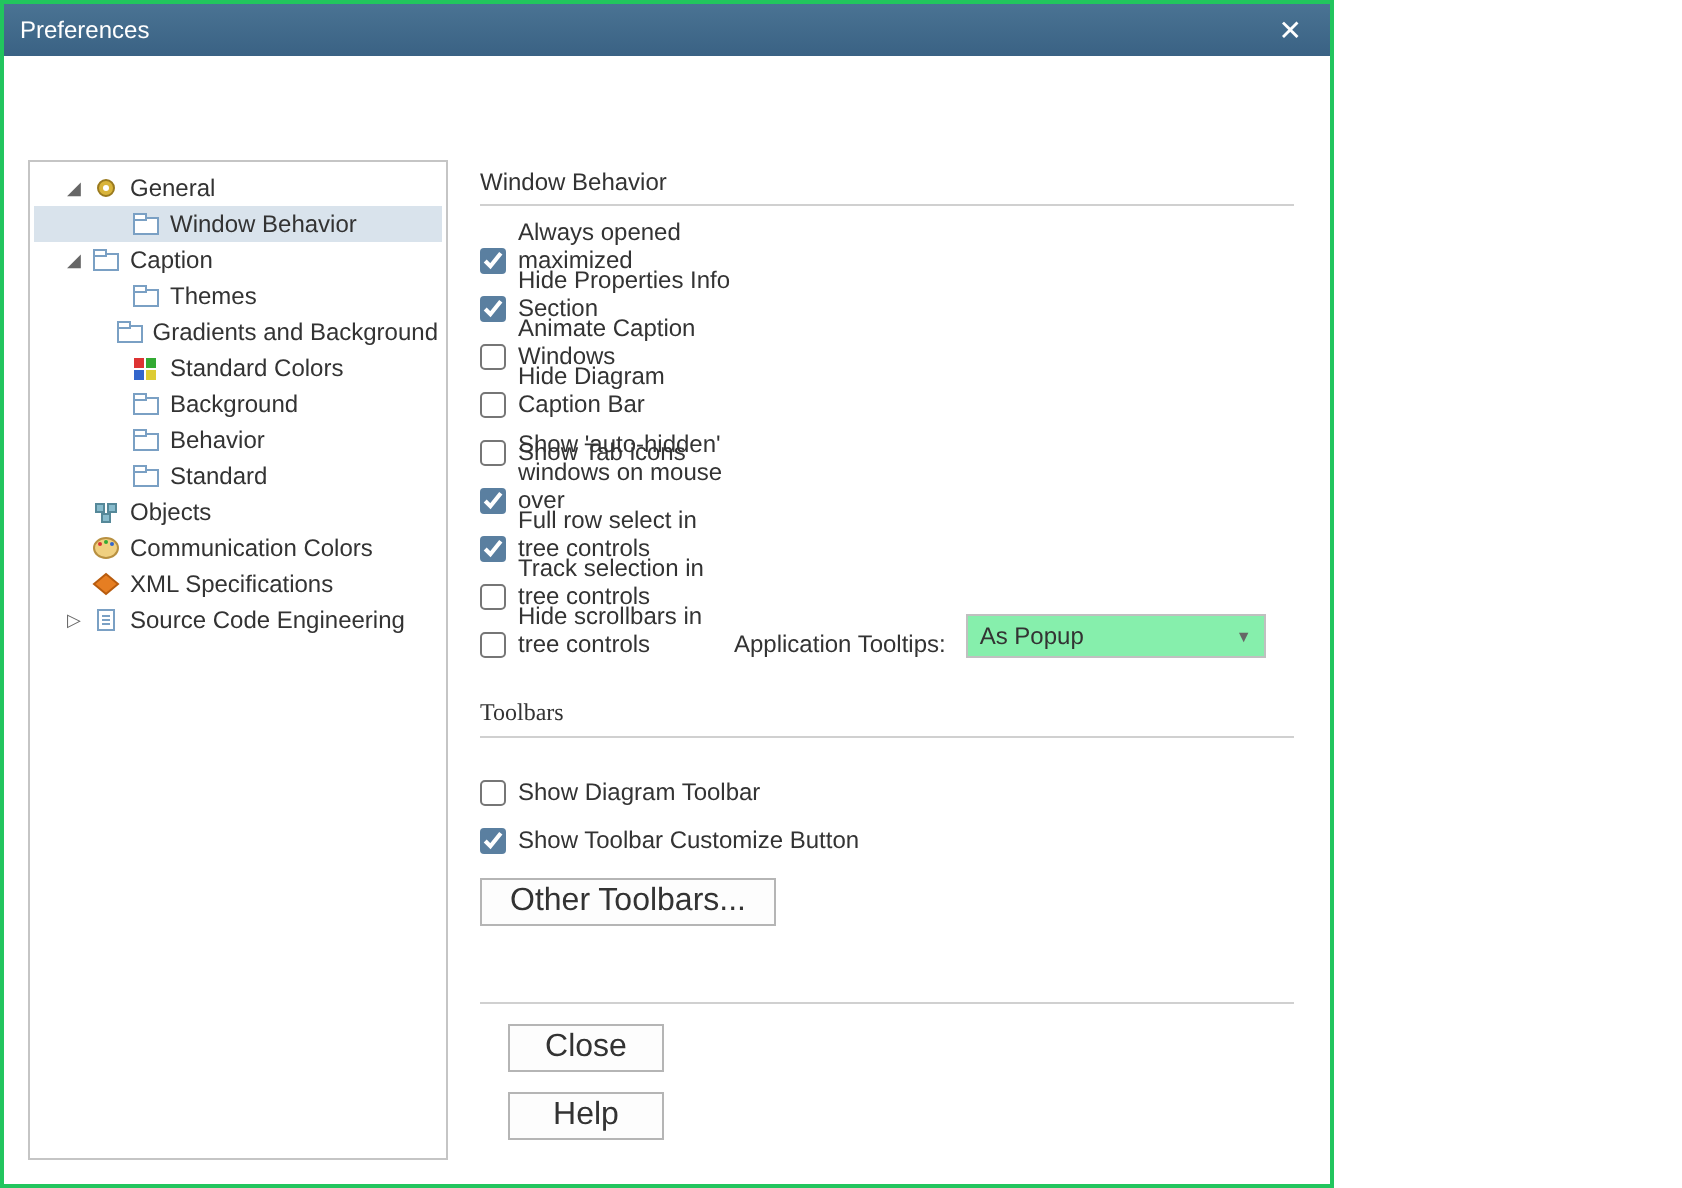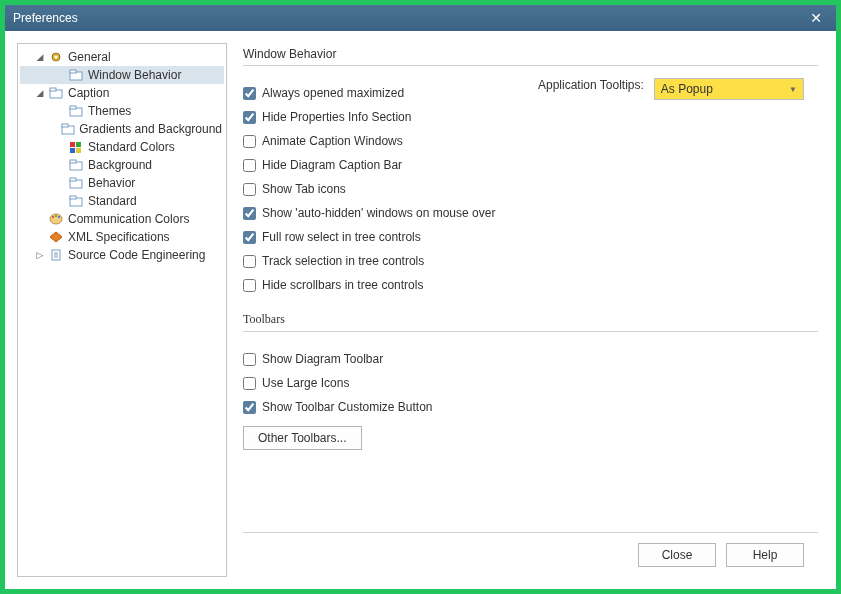--- a/index.html
+++ b/index.html
@@ -1,43 +1,43 @@
 <!DOCTYPE html>
 <html><head>
 <meta charset="utf-8">
 <style>
   * { box-sizing: border-box; font-family: Tahoma, Arial, sans-serif; }
   body { margin: 0; padding: 0; background: #fff; }
-  .window { width: 841px; height: 594px; border: 5px solid #22c55e; background: #fff; display: flex; flex-direction: column; }
+  .window { width: 667px; height: 594px; border: 2px solid #22c55e; background: #fff; display: flex; flex-direction: column; gap: 40px; }
   .titlebar { background: linear-gradient(to bottom, #4a7393, #3a6284); color: #fff; height: 26px; display: flex; align-items: center; padding: 0 8px; font-size: 12px; justify-content: space-between; }
   .titlebar .close-x { font-size: 14px; cursor: pointer; padding: 2px 6px; }
   .body { flex: 1; display: flex; padding: 12px; gap: 10px; overflow: hidden; }
   .sidebar { width: 210px; border: 1px solid #c5c5c5; background: #fff; padding: 4px 2px; font-size: 12px; color: #333; overflow: auto; }
   .tree-node { display: flex; align-items: center; height: 18px; padding: 0 2px; cursor: pointer; white-space: nowrap; }
   .tree-node.selected { background: #d9e3ec; }
   .twisty { width: 12px; text-align: center; color: #666; font-size: 9px; margin-right: 2px; }
   .icon { width: 16px; height: 14px; margin-right: 4px; display: inline-flex; align-items: center; justify-content: center; }
   .icon svg { width: 14px; height: 12px; }
   .indent-1 { padding-left: 14px; }
   .indent-2 { padding-left: 34px; }
   .main { flex: 1; display: flex; flex-direction: column; font-size: 12px; color: #333; padding: 4px 6px 0 6px; }
   .section-title { color: #333; font-size: 12px; padding-bottom: 4px; border-bottom: 1px solid #d0d0d0; margin-bottom: 10px; }
   .section-title.second { margin-top: 20px; font-family: Liberation Serif, serif; }
   .two-col { display: flex; }
   .left-col { flex: 1; }
-  .right-col { width: 280px; display: flex; align-items: flex-start; gap: 10px; padding-top: 2px; }
+  .right-col { width: 280px; display: flex; align-items: flex-end; gap: 10px; padding-top: 2px; }
   .cb-row { display: flex; align-items: flex-end; height: 24px; }
   .cb-row input[type=checkbox] { margin: 0 6px 0 0; width: 13px; height: 13px; accent-color: #5a7fa0; }
   .cb-row label { cursor: pointer; }
   .label-right { color: #333; }
-  .combo { border: 1px solid #c0c0c0; background: #fde047; height: 22px; width: 150px; display: flex; align-items: center; justify-content: space-between; padding: 0 6px; cursor: pointer; }
+  .combo { border: 1px solid #c0c0c0; background: #86efac; height: 22px; width: 150px; display: flex; align-items: center; justify-content: space-between; padding: 0 6px; cursor: pointer; }
   .combo .caret { font-size: 8px; color: #666; }
-  .btn { border: 1px solid #b5b5b5; background: #fdfdfd; height: 24px; padding: 0 14px; font-size: 12px; color: #333; cursor: pointer; }
+  .btn { border: 1px solid #b5b5b5; background: #fdfdfd; height: 24px; padding: 0 14px; font-size: 16px; color: #333; cursor: pointer; }
   .other-toolbars-row { margin-top: 12px; }
-  .footer { border-top: 1px solid #d0d0d0; padding: 10px 14px; display: flex; justify-content: flex-end; gap: 10px; margin: 0 6px; }
+  .footer { border-top: 1px solid #d0d0d0; padding: 10px 14px; display: flex; justify-content: flex-end; gap: 10px; margin: 0 6px; flex-direction: column; }
   .footer .btn { width: 78px; }
   .content-wrap { display:flex; flex-direction:column; flex:1; }
 </style>
 </head>
 <body>
 
 <div class="window">
 
   <div class="titlebar">
     <span>Preferences</span>
@@ -142,20 +142,31 @@
         <span class="twisty"></span>
         <span class="icon">
             <svg viewBox="0 0 14 12">
               <rect x="1" y="3" width="12" height="8" fill="#fff" stroke="#7aa0c4" stroke-width="1"></rect>
               <rect x="1" y="1" width="6" height="3" fill="#fff" stroke="#7aa0c4" stroke-width="1"></rect>
             </svg>
           </span>
         <span>Standard</span>
       </div>
 
+      <div class="tree-node indent-1">
+        <span class="twisty"></span>
+        <span class="icon">
+            <svg viewBox="0 0 14 12">
+              <rect x="2" y="2" width="4" height="4" fill="#8bc" stroke="#589"></rect>
+              <rect x="8" y="2" width="4" height="4" fill="#8bc" stroke="#589"></rect>
+              <rect x="5" y="7" width="4" height="4" fill="#8bc" stroke="#589"></rect>
+            </svg>
+          </span>
+        <span>Objects</span>
+      </div>
 
 
       <div class="tree-node indent-1">
         <span class="twisty"></span>
         <span class="icon">
             <svg viewBox="0 0 14 12">
               <ellipse cx="7" cy="6" rx="6" ry="5" fill="#f0d080" stroke="#b89040"></ellipse>
               <circle cx="4" cy="4" r="1" fill="#d33"></circle>
               <circle cx="7" cy="3" r="1" fill="#3a3"></circle>
               <circle cx="10" cy="4" r="1" fill="#36c"></circle>
@@ -242,24 +253,20 @@
           </div>
         </div>
 
         <div class="section-title second">Toolbars</div>
 
         <div class="cb-row">
             <input type="checkbox" style="">
             <label>Show Diagram Toolbar</label>
           </div>
         <div class="cb-row">
-            <input type="checkbox" style="">
-            <label>Use Large Icons</label>
-          </div>
-        <div class="cb-row">
             <input type="checkbox" checked="" style="">
             <label>Show Toolbar Customize Button</label>
           </div>
 
         <div class="other-toolbars-row">
           <button class="btn">Other Toolbars...</button>
         </div>
 
       </div>
 

